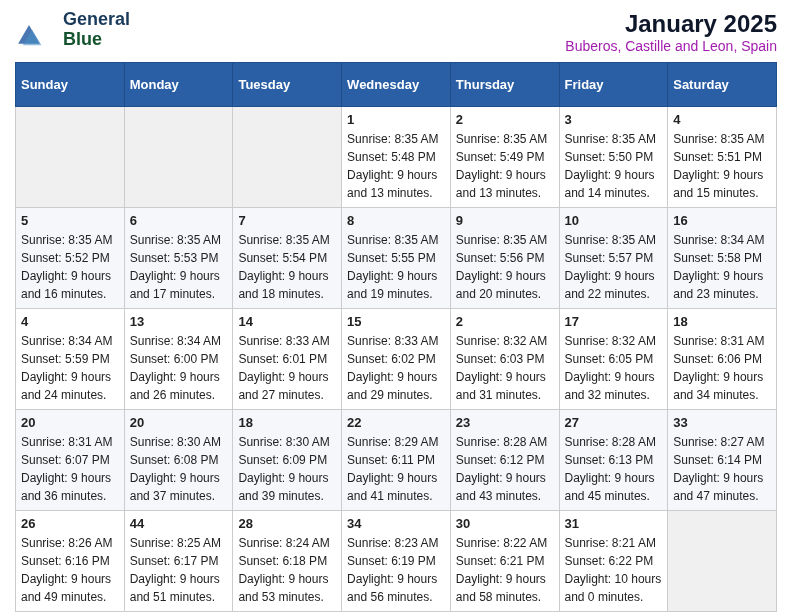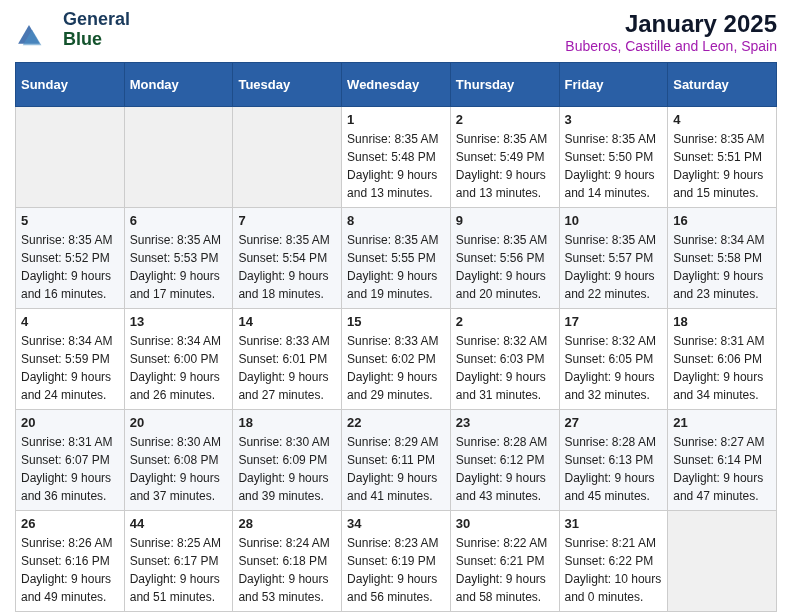--- a/index.html
+++ b/index.html
@@ -226,21 +226,21 @@
           </td>
           <td>
             <span class="day-num">23</span>
             <div class="day-info">Sunrise: 8:28 AM<br>Sunset: 6:12 PM<br>Daylight: 9 hours and 43 minutes.</div>
           </td>
           <td>
             <span class="day-num">27</span>
             <div class="day-info">Sunrise: 8:28 AM<br>Sunset: 6:13 PM<br>Daylight: 9 hours and 45 minutes.</div>
           </td>
           <td>
-            <span class="day-num">21</span>
+            <span class="day-num">33</span>
             <div class="day-info">Sunrise: 8:27 AM<br>Sunset: 6:14 PM<br>Daylight: 9 hours and 47 minutes.</div>
           </td>
         </tr>
         <tr>
           <td>
             <span class="day-num">26</span>
             <div class="day-info">Sunrise: 8:26 AM<br>Sunset: 6:16 PM<br>Daylight: 9 hours and 49 minutes.</div>
           </td>
           <td>
             <span class="day-num">44</span>

